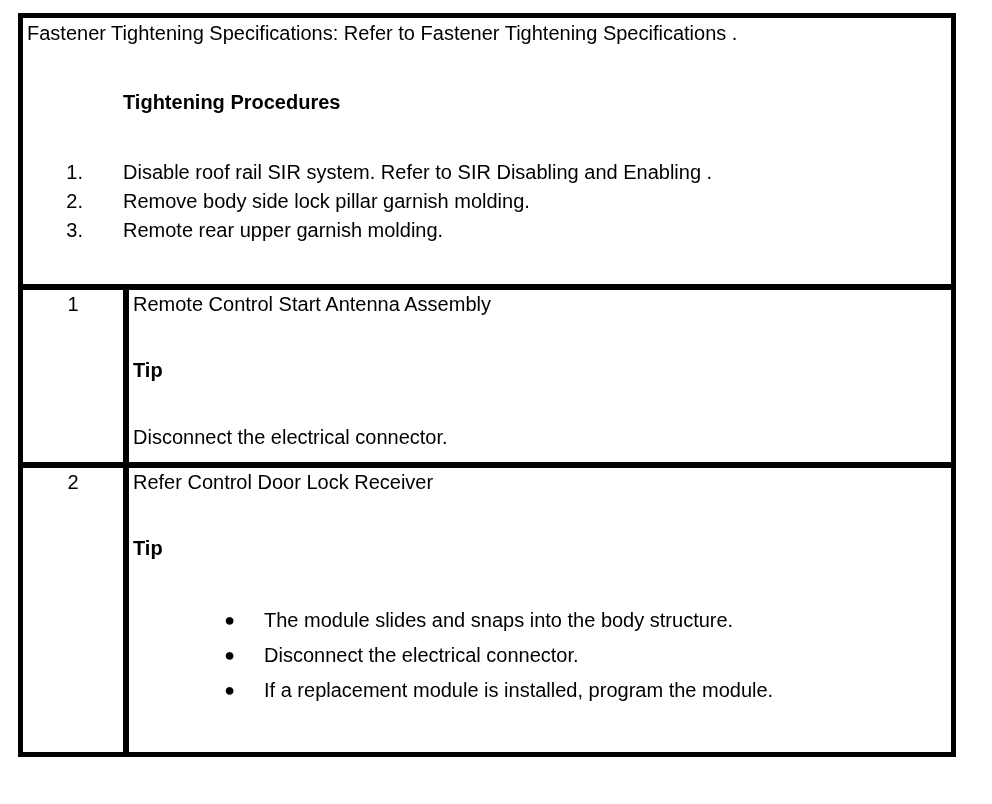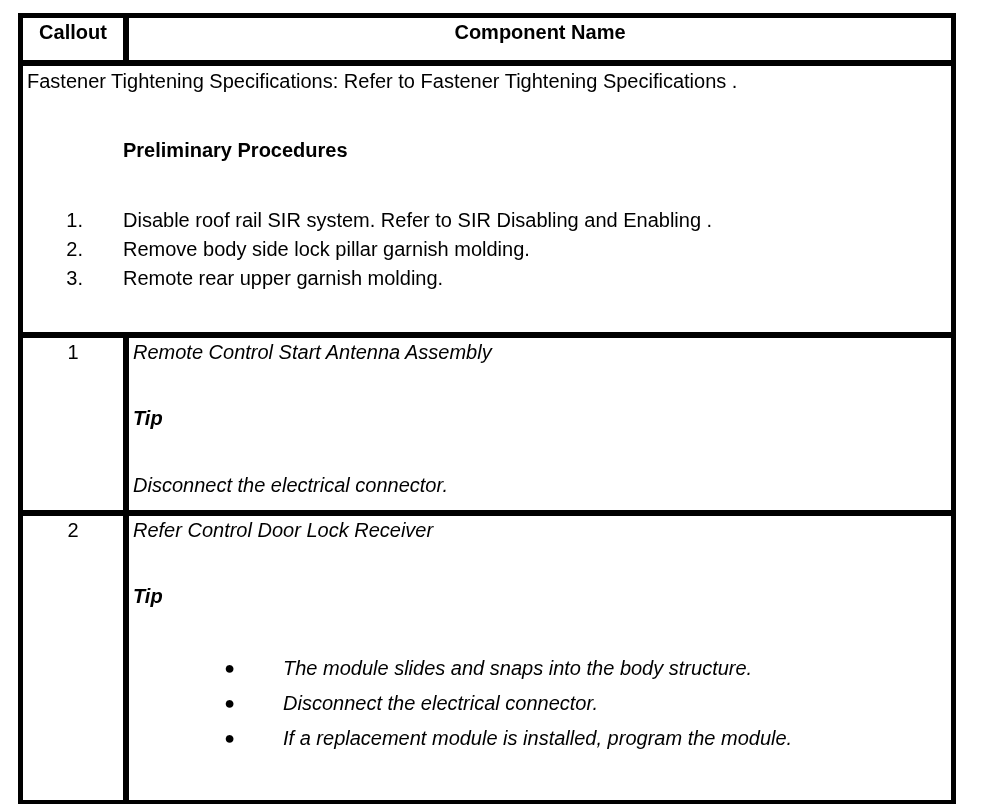--- a/index.html
+++ b/index.html
@@ -45,21 +45,21 @@
     font-size: 21px;
   }
   td.prelim-cell { height: 262px; }
   td.callout-cell {
     text-align: center;
     vertical-align: middle;
     font-size: 20px;
   }
   td.row1-callout { height: 168px; }
   td.row2-callout { height: 280px; }
-  td.comp-cell { padding-top: 10px; font-style: italic; }
+  td.comp-cell { padding-top: 10px; }
   td.comp-cell-2 { padding-top: 12px; }
 
   .spec-line { line-height: 26px; margin: 0 0 43px 0; }
   .spec-line b { font-weight: normal; }
   .prelim-title {
     font-weight: bold;
     margin: 0 0 43px 96px;
     line-height: 26px;
   }
   .steps { margin: 0; }
@@ -76,43 +76,39 @@
   .tip-text { margin: 0; line-height: 24px; }
 
   .bullets { margin: 0; }
   .bullet-row { display: flex; line-height: 35px; }
   .bullet-dot {
     flex: 0 0 102px;
     width: 102px;
     text-align: right;
     font-size: 18px;
   }
-  .bullet-text { margin-left: 48px; }
+  .bullet-text { margin-left: 29px; }
 </style>
 </head>
 <body>
 
 <div class="page">
   <table class="spec-table">
     <colgroup>
       <col style="width:106px">
       <col>
     </colgroup>
     <tbody>
-        <tr>
-      <td class="hdr">Callout</td>
-      <td class="hdr">Component Name</td>
-    </tr>
 
     <tr>
       <td class="prelim-cell" colspan="2">
         <div class="spec-line">
           <b>Fastener Tightening Specifications:</b><span> Refer to Fastener Tightening Specifications .</span>
         </div>
-        <div class="prelim-title">Preliminary Procedures</div>
+        <div class="prelim-title">Tightening Procedures</div>
         <div class="steps">
           <div class="step-row">
             <span class="step-num">1.</span>
             <span class="step-text">Disable roof rail SIR system. Refer to SIR Disabling and Enabling .</span>
           </div>
           <div class="step-row">
             <span class="step-num">2.</span>
             <span class="step-text">Remove body side lock pillar garnish molding.</span>
           </div>
           <div class="step-row">

